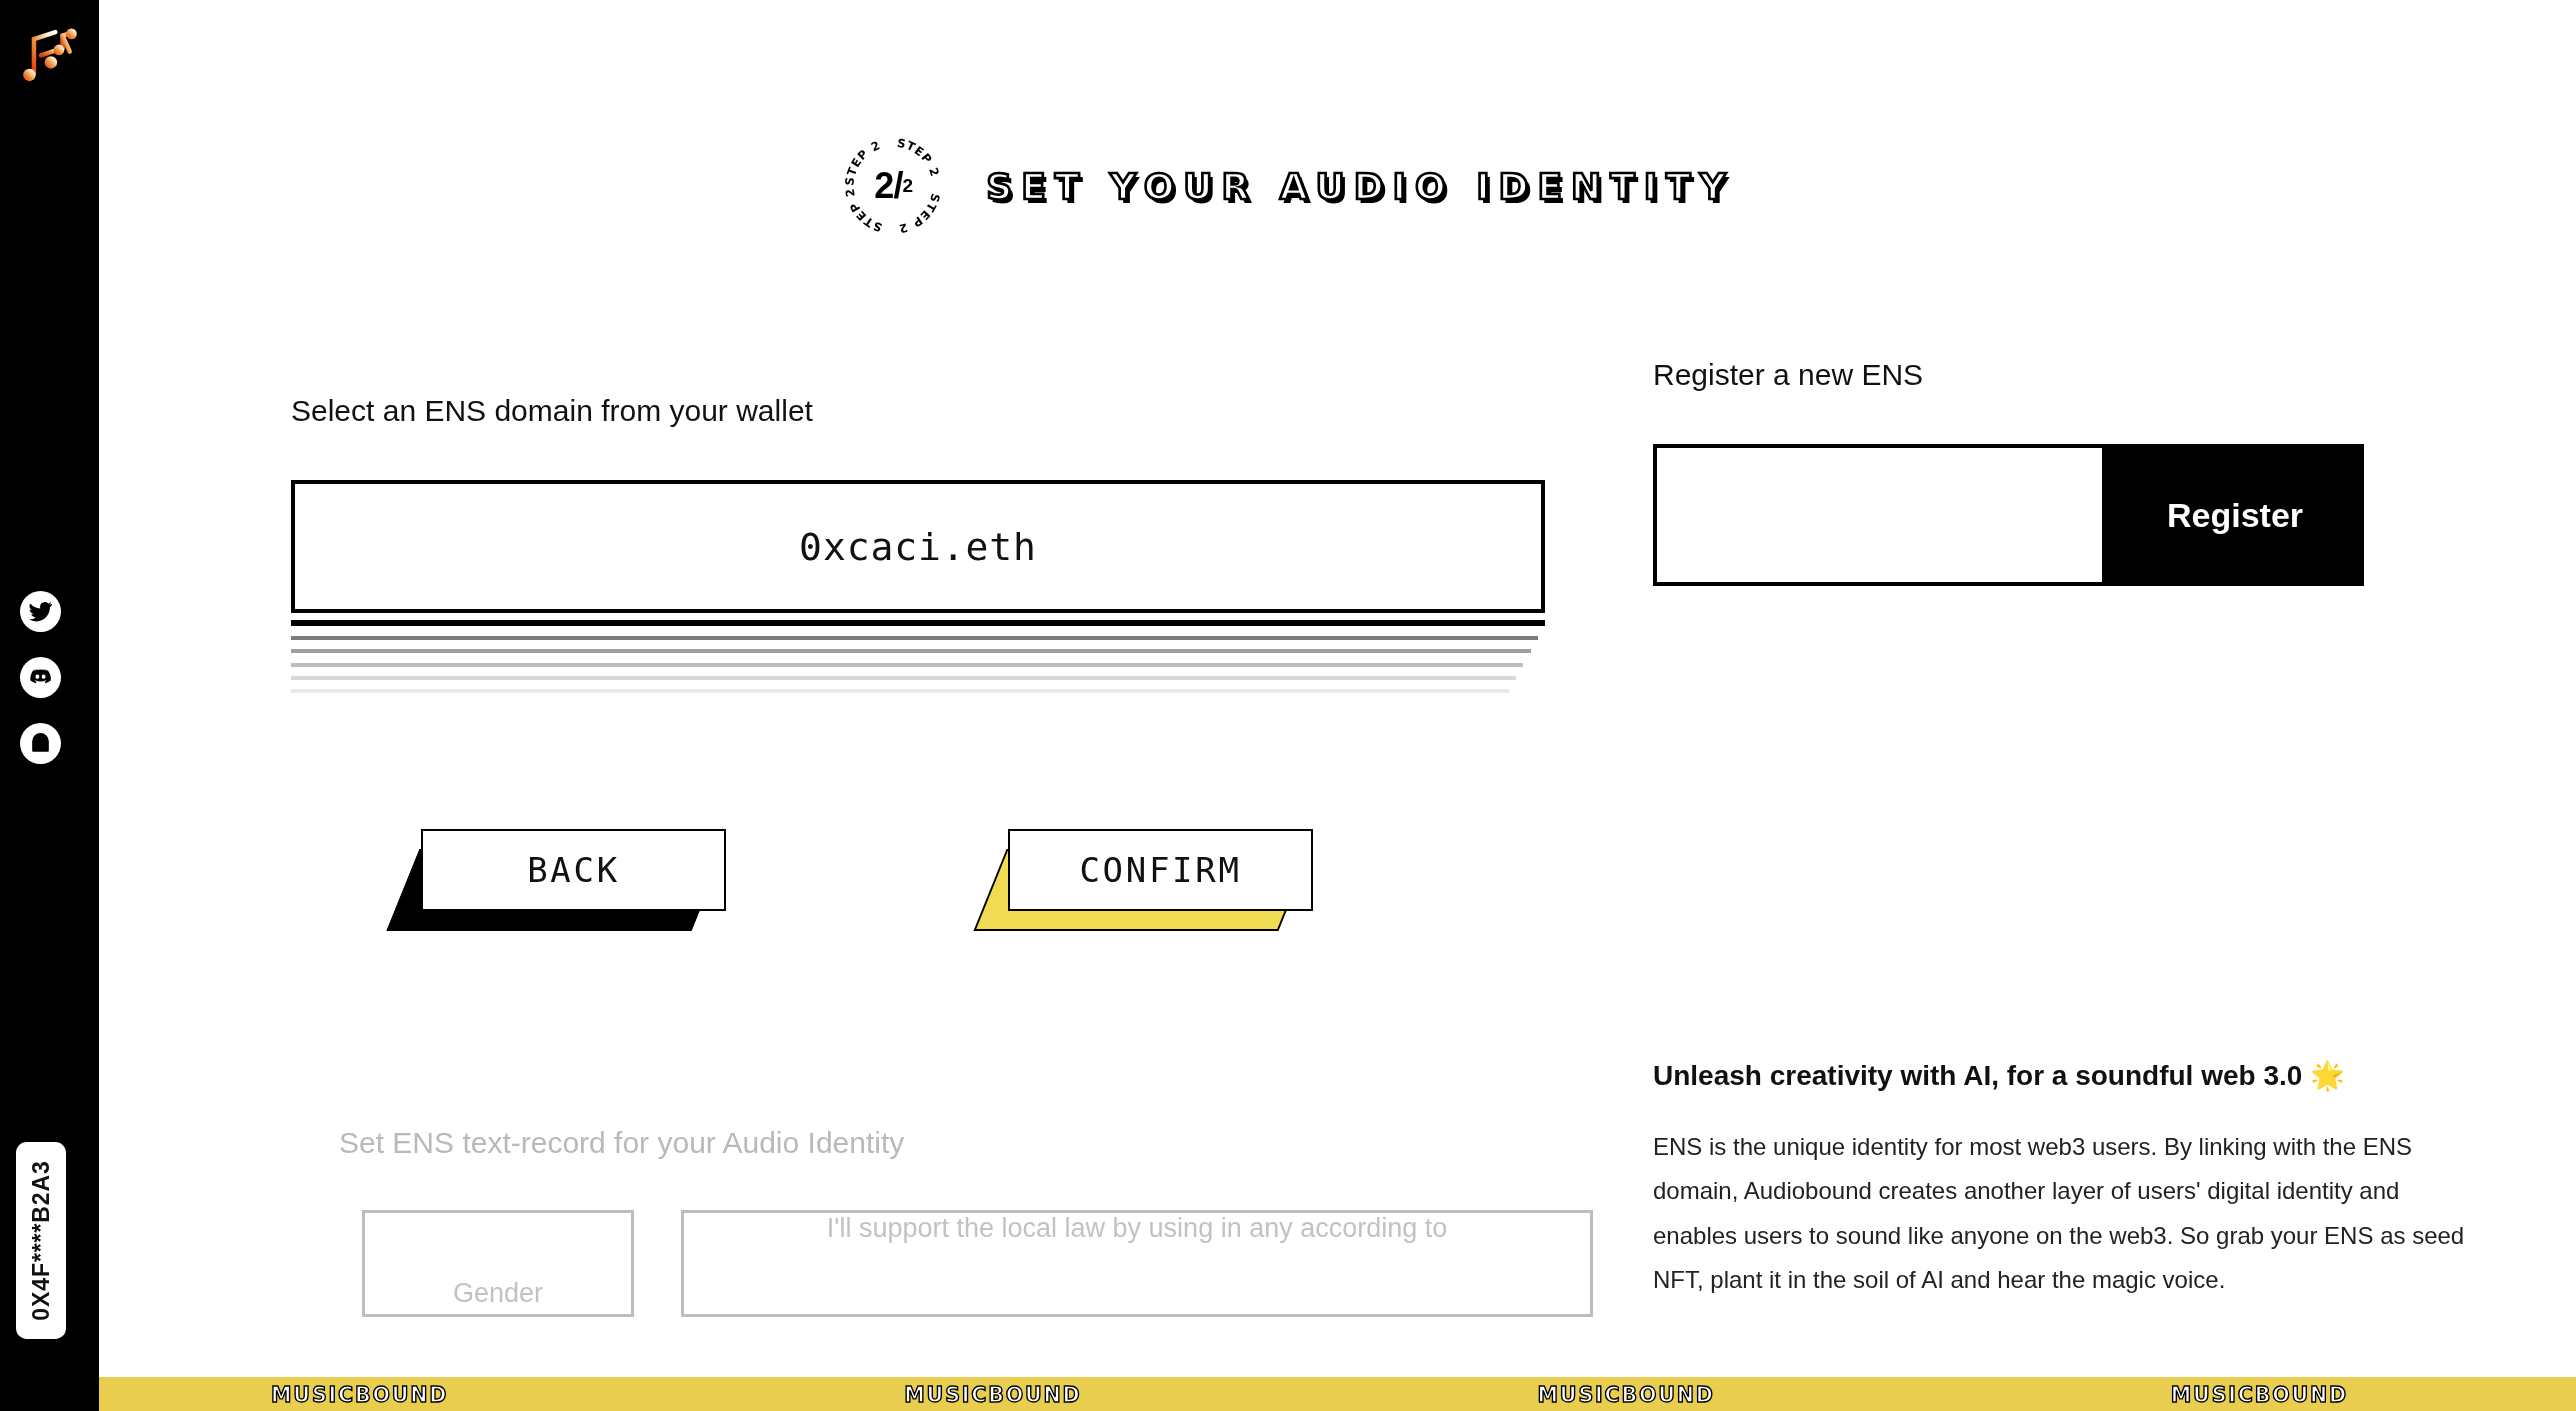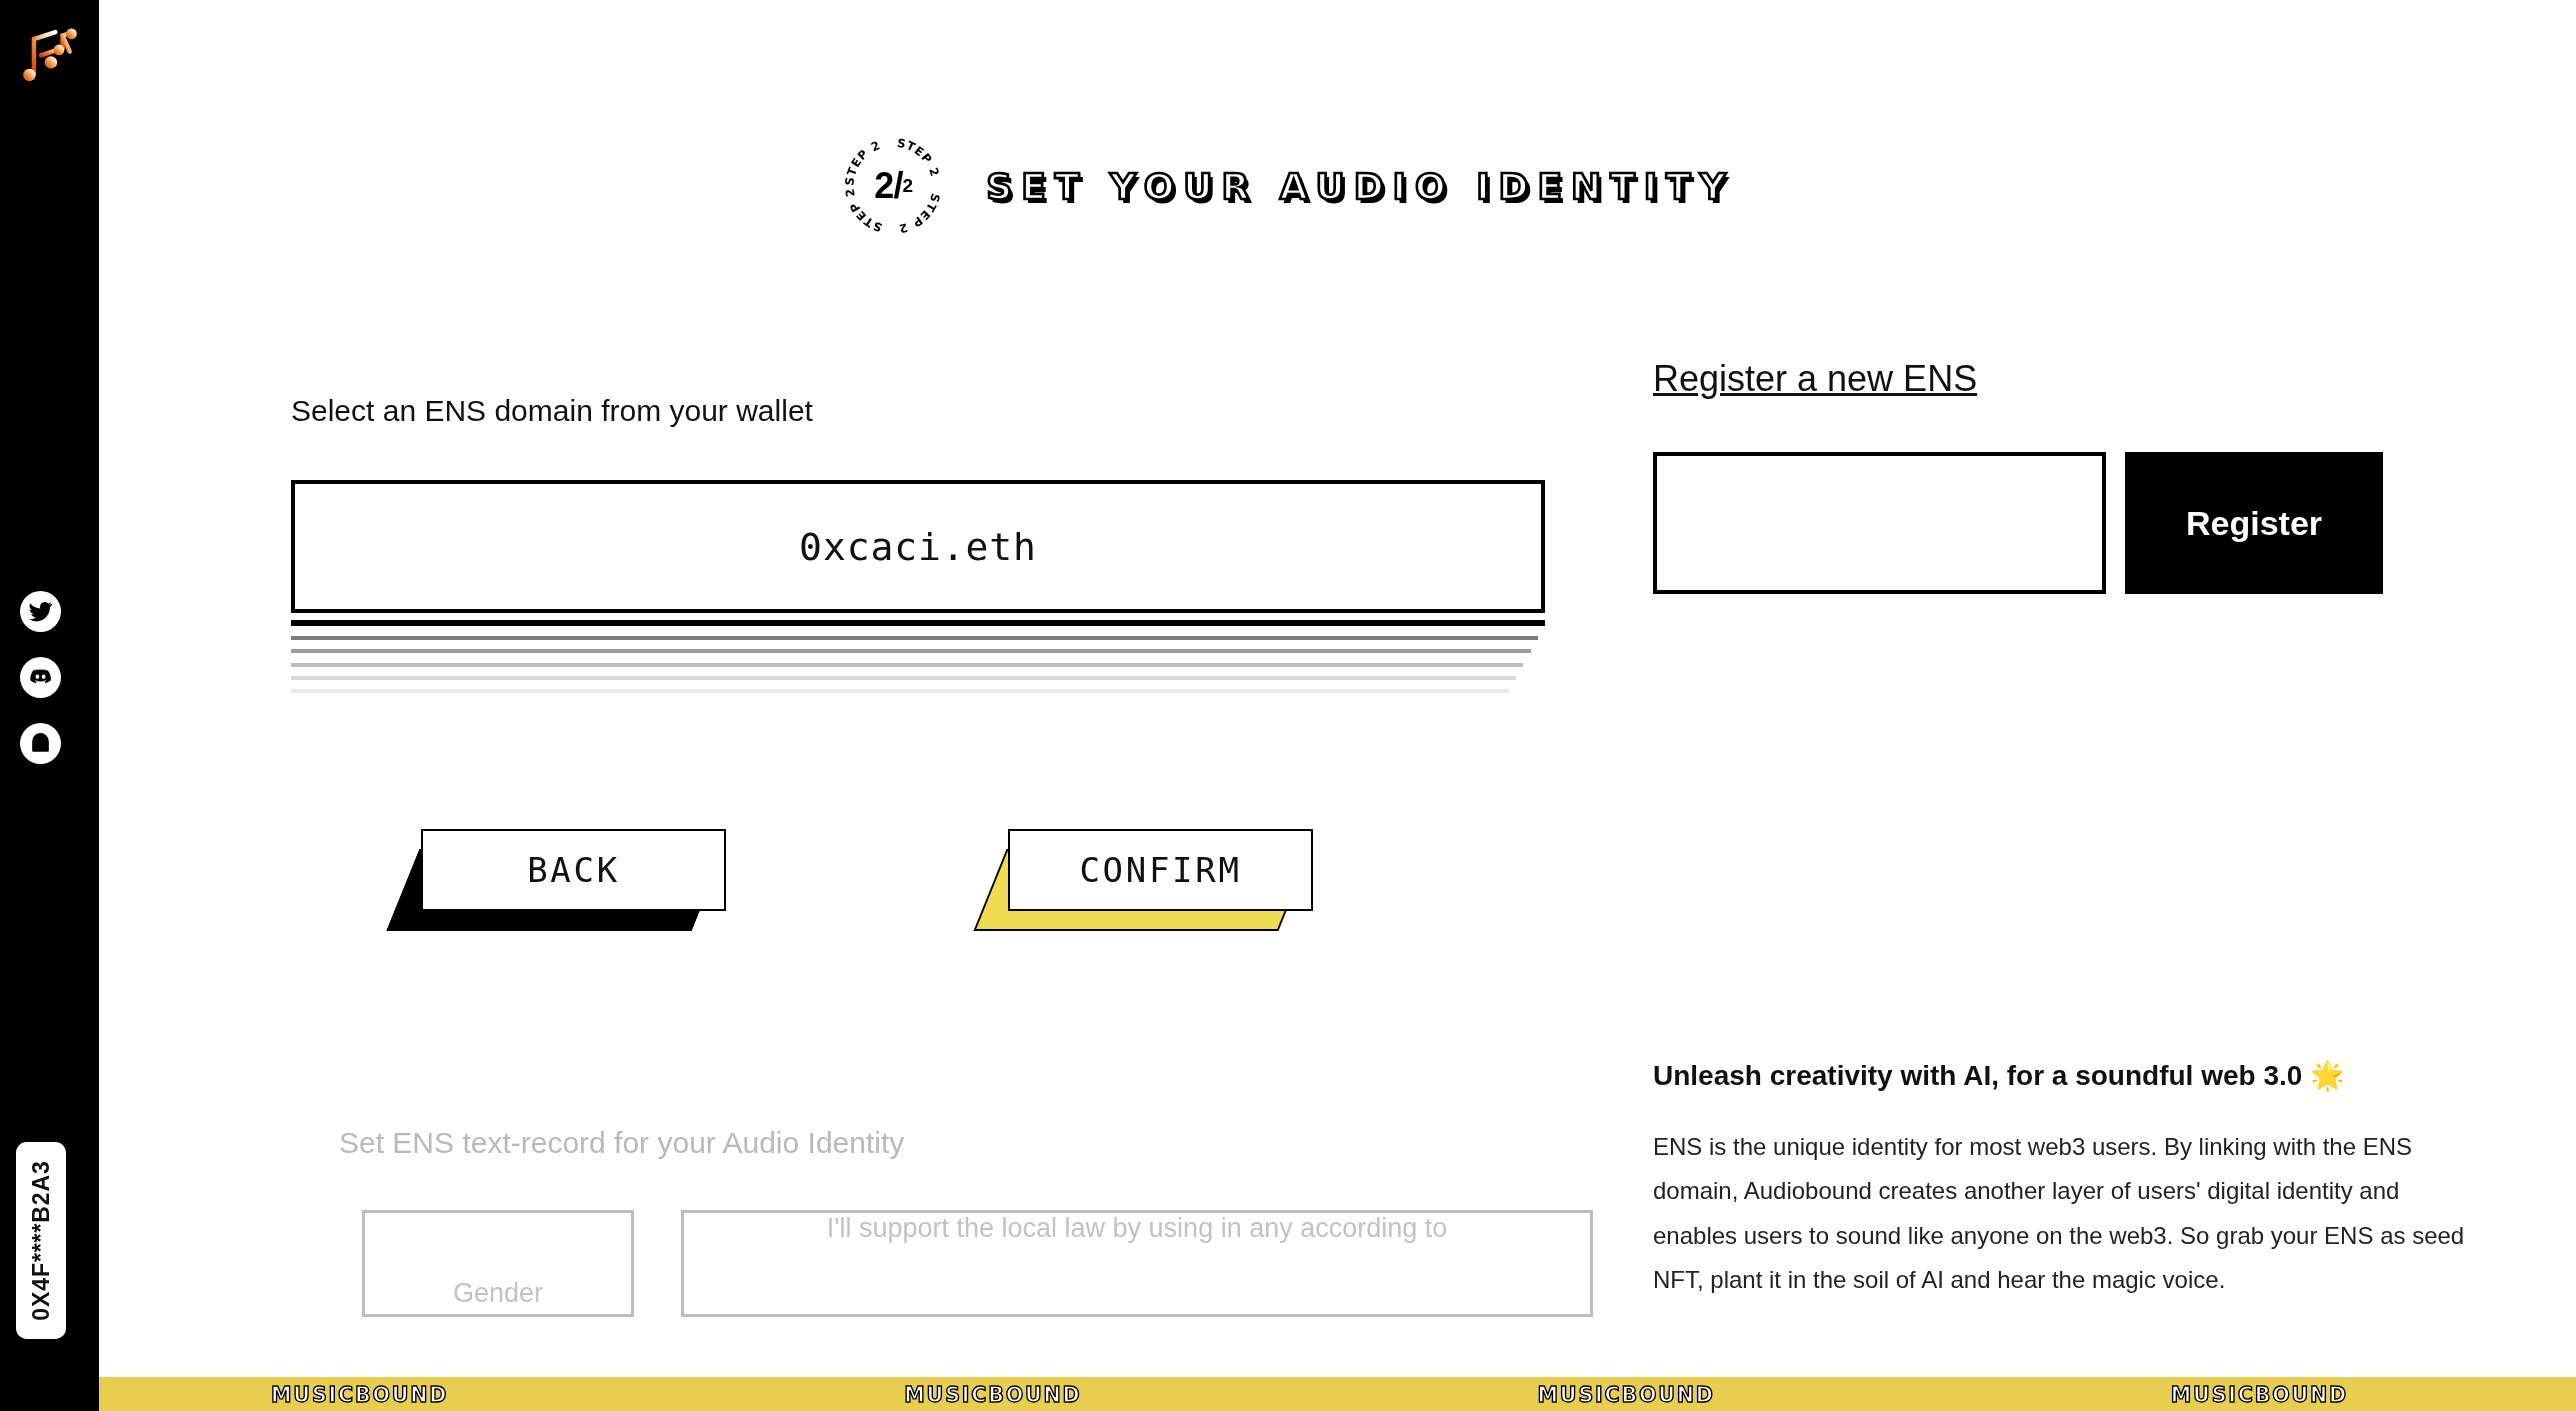--- a/index.html
+++ b/index.html
@@ -125,32 +125,31 @@
     display:flex; align-items:flex-start; justify-content:center;
     padding-bottom:5.4px; overflow:hidden;
   }
   .tr-text {
     font-size:27px; color:#c2c2c2; white-space:nowrap;
     font-family:"Liberation Sans", sans-serif;
   }
 
   
   #right-col { position:absolute; left:1653px; top:358px; width:860px; }
-  #register-heading { font-size:36px; color:#111; font-weight:400;text-decoration:underline; }
+  #register-heading { font-size:30px; color:#111; font-weight:400; }
   #register-row { display:flex; align-items:stretch; margin-top:52px; }
   #ens-name-input {
     width:453px; height:142px; border:4.5px solid #000; background:#fff;
     font-family:"Liberation Sans", sans-serif; font-size:27px;
     padding:0 20px; outline:none; color:#111;
   }
   #register-button {
     width:258px; height:142px; background:#000; color:#fff; border:none;
     font-family:"Liberation Sans", sans-serif;
     font-size:34px; font-weight:700; cursor:pointer;
-    margin-left:19px;
   }
   #promo { position:absolute; left:1653px; top:1057px; width:824px; }
   #promo-title {
     font-size:28px; font-weight:700; color:#111; line-height:1.35;
   }
   #promo-body {
     margin-top:30px; font-size:24px; color:#222; line-height:1.85;
   }
 
   

